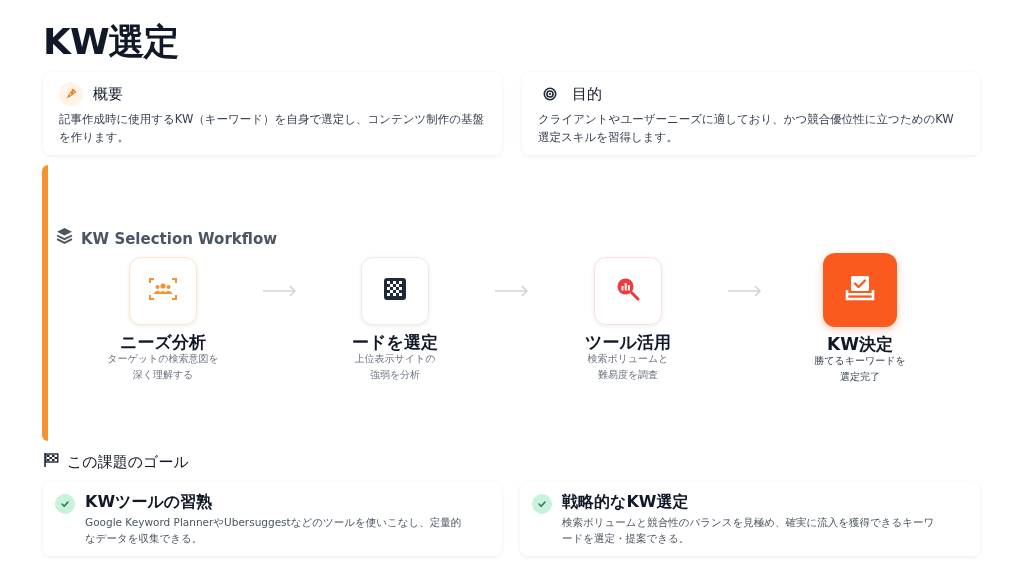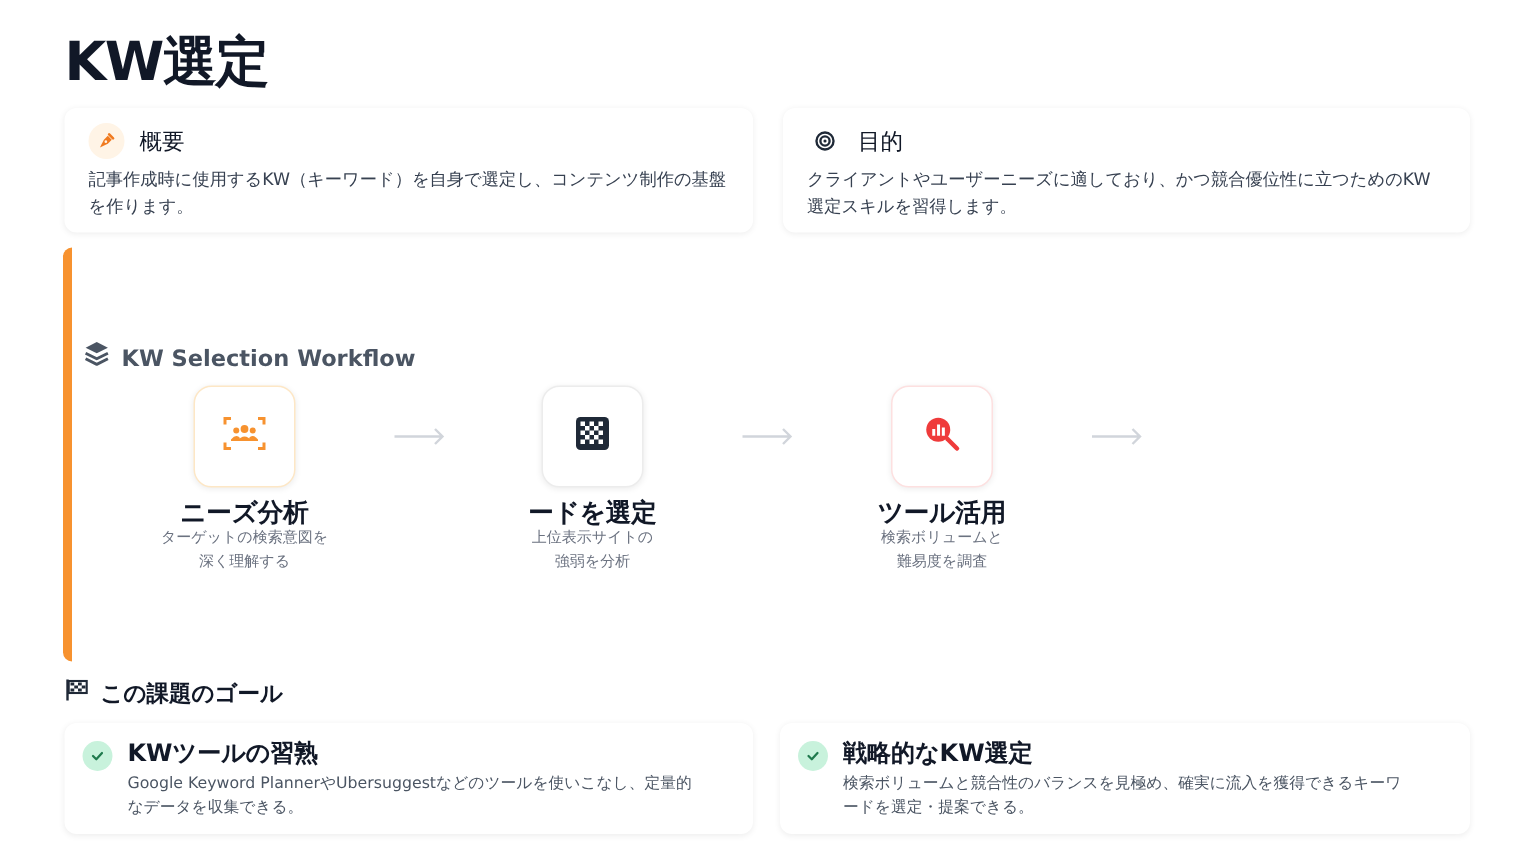--- a/index.html
+++ b/index.html
@@ -53,21 +53,21 @@
     .step .box.solid { background: #fb5a1f; width: 74px; height: 74px; margin-top: -4px; box-shadow: 0 3px 8px rgba(251,90,31,0.3); }
     .step .name { font-size: 17px; font-weight: 700; color: #111827; margin-top: 8px; line-height: 18px; }
     .step .desc { font-size: 10px; color: #6b7280; line-height: 14px; margin-top: 2px; font-family: Liberation Mono, monospace; }
     .step .desc.dark { color: #374151; }
 
     .arrow { position: absolute; top: 118px; width: 36px; height: 14px; }
 
     .goal-title {
       position: absolute; left: 43px; top: 452px; display: flex; align-items: center;
     }
-    .goal-title .txt { font-size: 15px; font-weight: 700; color: #111827; margin-left: 8px; }
+    .goal-title .txt { font-size: 15px; font-weight: 400; color: #111827; margin-left: 8px; }
 
     .goal-card {
       position: absolute; top: 482px; height: 74px; background: #fff; border-radius: 8px;
       box-shadow: 0 1px 4px rgba(0,0,0,0.07); padding: 10px 12px; display: flex;
     }
     .goal-card.left { left: 43px; width: 459px; }
     .goal-card.right { left: 520px; width: 460px; }
     .goal-card .chk {
       flex: 0 0 20px; width: 20px; height: 20px; border-radius: 50%; background: #c8f2dc;
       display: flex; align-items: center; justify-content: center; margin-top: 2px; margin-right: 10px;
@@ -196,20 +196,35 @@
     <div class="desc">検索ボリュームと</div>
     <div class="desc">難易度を調査</div>
   </div>
 
   <span class="arrow" style="left:685px;">
     <svg width="36" height="14" viewBox="0 0 36 14">
         <path d="M1 7 H33 M28 2 L33 7 L28 12" fill="none" stroke="#d1d5db" stroke-width="1.6"></path>
       </svg>
   </span>
 
+  <div class="step" style="left:748px;">
+    <div class="box solid">
+      <span>
+        <svg width="30" height="28" viewBox="0 0 30 28">
+          <rect x="6" y="2" width="18" height="15" rx="1.5" fill="#fff"></rect>
+          <path d="M10 9.5 L13.5 13 L20 6.5" fill="none" stroke="#fb5a1f" stroke-width="2.4" stroke-linecap="round" stroke-linejoin="round"></path>
+          <path d="M2 16 V25 H28 V16" fill="none" stroke="#fff" stroke-width="2.6"></path>
+          <rect x="2" y="19" width="26" height="2.4" fill="#fff"></rect>
+        </svg>
+      </span>
+    </div>
+    <div class="name">KW決定</div>
+    <div class="desc dark">勝てるキーワードを</div>
+    <div class="desc dark">選定完了</div>
+  </div>
 </div>
 
 <div class="goal-title">
   <span>
     <svg width="16" height="16" viewBox="0 0 16 16">
       <path d="M2 1 V15" stroke="#1f2937" stroke-width="1.6"></path>
       <rect x="2.8" y="2" width="12" height="8" fill="none" stroke="#1f2937" stroke-width="1.4"></rect>
       <rect x="4" y="3" width="2.5" height="2" fill="#1f2937"></rect>
         <rect x="9" y="3" width="2.5" height="2" fill="#1f2937"></rect>
       <rect x="6.5" y="5" width="2.5" height="2" fill="#1f2937"></rect>

